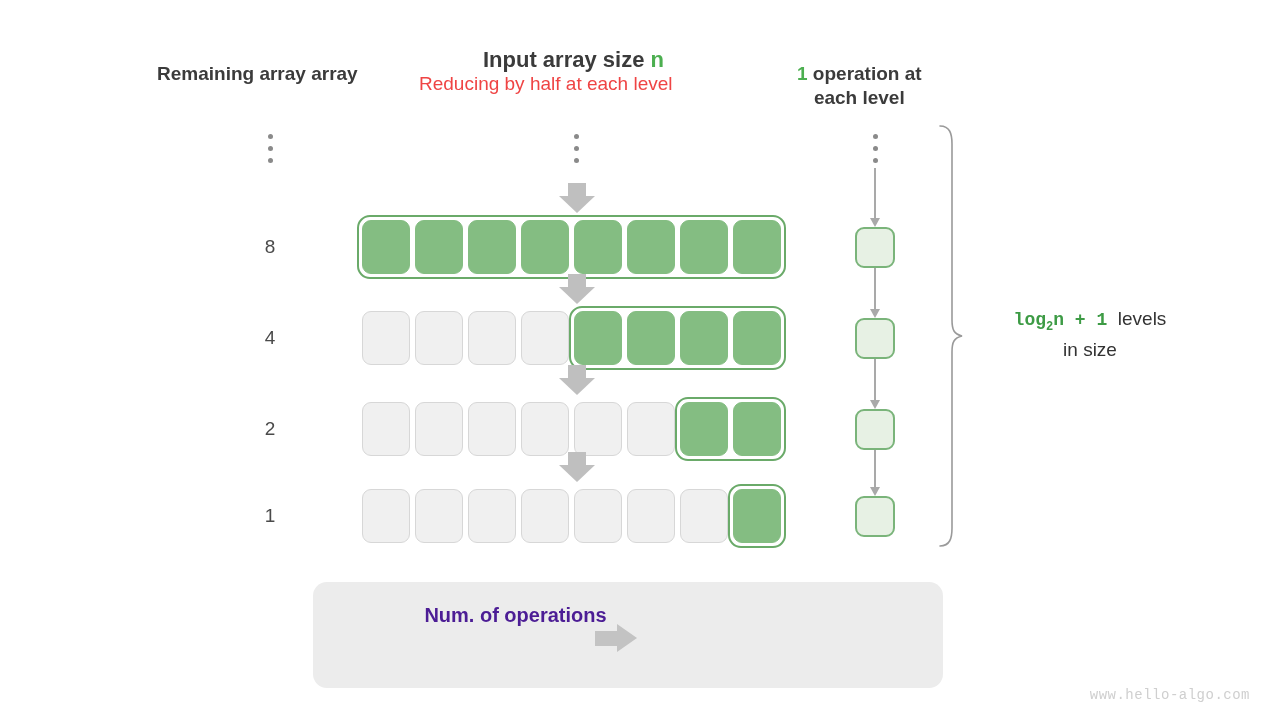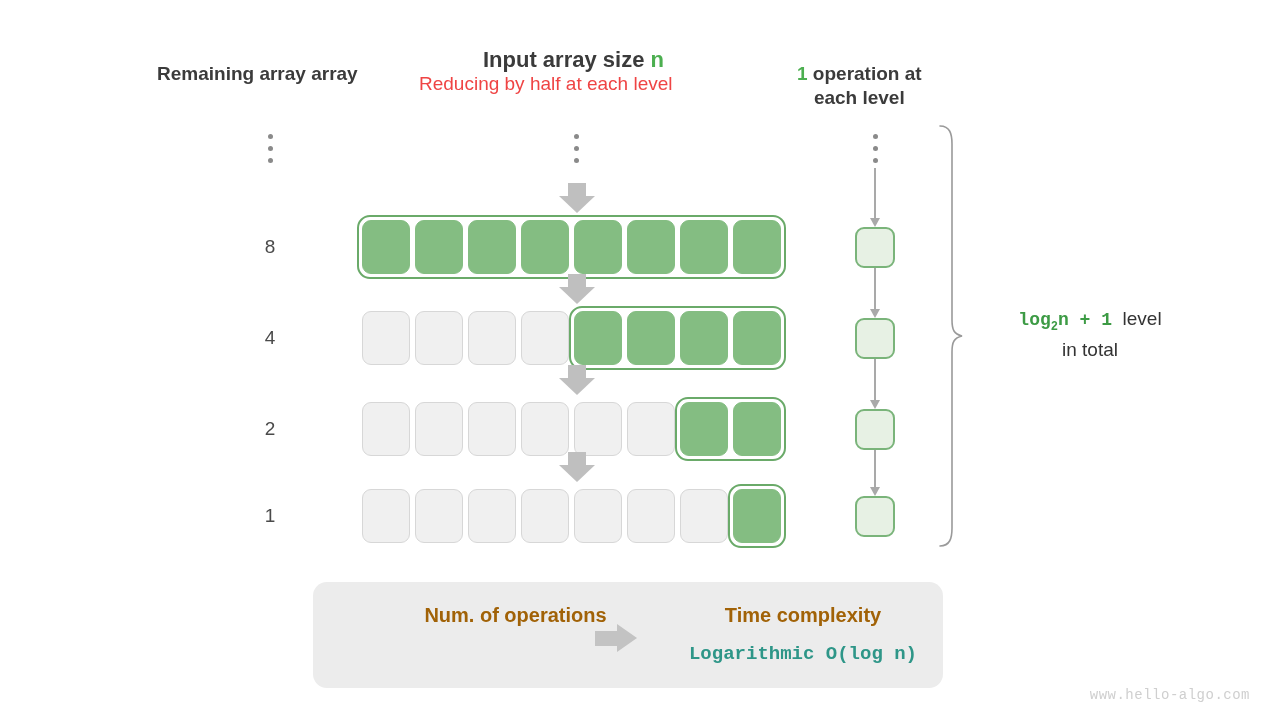--- a/index.html
+++ b/index.html
@@ -118,21 +118,21 @@
   
   #panel {
     position: absolute; left: 313px; top: 582px;
     width: 630px; height: 106px;
     background: #ececec; border-radius: 14px;
   }
   .panel-col { position: absolute; top: 22px; text-align: center; }
   #panel-left  { left: 30px;  width: 345px; }
   #panel-right { left: 360px; width: 260px; }
   .panel-title {
-    font-size: 20px; font-weight: bold; color: #a16207;
+    font-size: 20px; font-weight: bold; color: #4c1d95;
     white-space: nowrap;
   }
   .panel-value {
     margin-top: 16px;
     font-size: 19px; font-weight: bold;
     font-family: "Liberation Mono", monospace;
     white-space: nowrap;
   }
   .panel-value sub { font-size: 13px; }
   #panel-left  .panel-value { color: #3d9b45; }
@@ -279,32 +279,28 @@
       </div>
       <div class="op-box" style="top: 496px;"></div>
     </div>
 
   <svg id="brace" width="36" height="424" viewBox="0 0 36 424">
     <path d="M4 2 C 14 2, 16 10, 16 20 L 16 196 C 16 206, 18 210, 26 212
              C 18 214, 16 218, 16 228 L 16 404 C 16 414, 14 422, 4 422" fill="none" stroke="#9a9a9a" stroke-width="1.6" stroke-linecap="round"></path>
   </svg>
 
   <div id="brace-note">
-    <span class="formula"><span>log</span><sub>2</sub><span>n + 1</span></span>&nbsp;&nbsp;<span>level</span>
-    <span class="l2">in total</span>
+    <span class="formula"><span>log</span><sub>2</sub><span>n + 1</span></span>&nbsp;&nbsp;<span>levels</span>
+    <span class="l2">in size</span>
   </div>
 
   <div id="panel">
     <div class="panel-col" id="panel-left">
       <div class="panel-title">Num. of operations</div>
     </div>
-    <div class="panel-col" id="panel-right">
-      <div class="panel-title">Time complexity</div>
-      <div class="panel-value">Logarithmic  O(log n)</div>
-    </div>
   </div>
 
   <div id="panel-arrow">
     <div class="stem"></div>
     <div class="head"></div>
   </div>
 
   <div id="watermark">www.hello-algo.com</div>
 
 </div>

